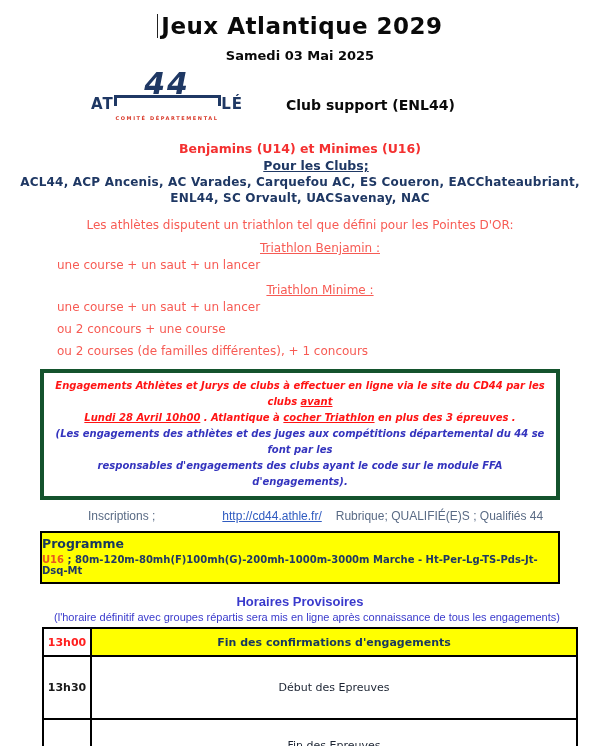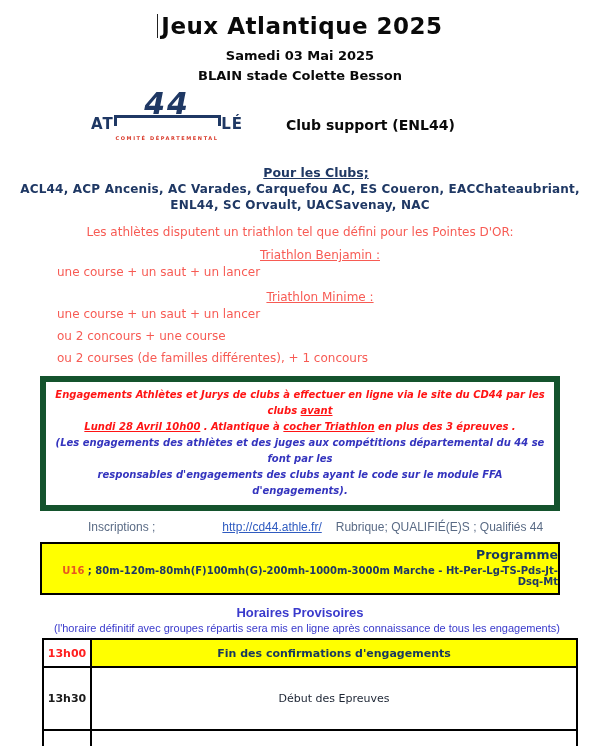--- a/index.html
+++ b/index.html
@@ -23,47 +23,47 @@
               color:#1F3864; line-height:26px; letter-spacing:2px; }
   .logo-row { display:flex; margin-top:-2px; color:#1F3864; }
   .logo-word { font-size:15px; font-weight:bold; letter-spacing:1px; color:#1F3864; }
   .logo-tick { width:3px; height:11px; background:#1F3864; }
   .logo-bar  { flex:1; height:3px; background:#1F3864; }
   .logo-caption { margin-top:2px; text-align:center; font-size:5px; font-weight:bold;
                   letter-spacing:1.6px; color:#D93A2B; }
   .club-support { position:absolute; left:239px; top:28px; font-size:14px; font-weight:bold; color:#0a0a0a; }
   
   .cat-heading { margin-top:8px; text-align:center; font-size:12.5px; font-weight:bold; color:#F43030; }
-  .clubs-label { margin-top:12px; text-align:center; font-size:12.5px; font-weight:bold;
+  .clubs-label { margin-top:2px; text-align:center; font-size:12.5px; font-weight:bold;
                  color:#1F3864;padding-left:32px; }
   .clubs-label span { text-decoration:underline; }
   .clubs-line { margin-top:2px; text-align:center; font-size:12px; font-weight:bold;
                 color:#1F3864; letter-spacing:0.2px; }
   
   .intro { margin-top:13px; text-align:center; font-size:12px; color:#F75B54; }
   .tri-title { margin-top:9px; margin-left:40px; font-size:12px; color:#F75B54;
                text-decoration:underline;text-align:center; }
   .tri-rule { margin-top:3px; margin-left:57px; font-size:12px; color:#F75B54; }
   .tri-rule.spaced { margin-top:8px; }
   
-  .engage-box { margin:11px 40px 0 40px; border:6px solid #14532d; padding:5px 6px 6px 6px;
+  .engage-box { margin:11px 40px 0 40px; border:4px solid #14532d; padding:5px 6px 6px 6px;
                 text-align:center; }
   .engage-red  { font-size:10px; font-weight:bold; font-style:italic; color:#FF1414;
                  line-height:16px; }
   .engage-blue { font-size:10px; font-weight:bold; font-style:italic; color:#3434BE;
                  line-height:16px; }
   .u { text-decoration:underline; }
   
   .inscriptions { margin-top:9px; margin-left:88px; display:flex; align-items:baseline;
                   font-family:"Liberation Sans", sans-serif; font-size:12px; color:#5A6B85; }
   .ins-link { margin-left:67px; color:#2F5BC0; text-decoration:underline; cursor:pointer; }
   .ins-suffix { margin-left:14px; }
   
   .prog-box { margin:8px 40px 0 40px; border:2px solid #000; background:#FFFF00;
-              padding:3px 0 6px 0; text-align:right; }
+              padding:3px 0 6px 0; text-align:left; }
   .prog-title { font-size:12.5px; font-weight:bold; color:#17375E; }
   .prog-line { margin-top:3px; font-size:10px; font-weight:bold; color:#1F3864; }
   .prog-cat { color:#E8581F; }
   
   .hor-title { margin-top:10px; text-align:center; font-family:"Liberation Sans", sans-serif;
                font-size:13px; font-weight:bold; color:#3A3ACC; }
   .hor-note { margin-top:2px; text-align:center; font-family:"Liberation Sans", sans-serif;
               font-size:11px; color:#3A3ACC;padding-left:14px; }
   
   .sched { margin:4px 22px 0 42px; border-collapse:collapse; width:536px; table-layout:fixed; }
@@ -76,40 +76,40 @@
   .row-1 .cell-label { background:#FFFF00; font-weight:bold; color:#17375E; }
   .row-2 td { height:63px;border-radius:8px; }
   .row-3 td { height:52px; }
 </style>
 </head>
 <body>
 
 <div class="page">
 
   <div class="title-row">
-    <span class="cursor"></span><span class="doc-title">Jeux Atlantique 2025</span>
+    <span class="cursor"></span><span class="doc-title">Jeux Atlantique 2029</span>
   </div>
   <div class="doc-date">Samedi 03 Mai 2025</div>
-  <div class="doc-venue">BLAIN stade Colette Besson</div>
 
   <div class="logo-band">
     <div class="logo">
       <div class="logo-num">44</div>
       <div class="logo-row">
         <span class="logo-word">AT</span>
         <span class="logo-tick"></span>
         <span class="logo-bar"></span>
         <span class="logo-tick"></span>
         <span class="logo-word">LÉ</span>
       </div>
       <div class="logo-caption">COMITÉ DÉPARTEMENTAL</div>
     </div>
     <div class="club-support">Club support (ENL44)</div>
   </div>
 
+  <div class="cat-heading">Benjamins (U14) et Minimes (U16)</div>
   <div class="clubs-label"><span>Pour les Clubs;</span></div>
   <div class="clubs-line">ACL44, ACP Ancenis, AC Varades, Carquefou AC, ES Coueron, EACChateaubriant,</div>
   <div class="clubs-line">ENL44, SC Orvault, UACSavenay, NAC</div>
 
   <div class="intro">Les athlètes disputent un triathlon tel que défini pour les Pointes D'OR:</div>
   <div class="tri-title">Triathlon Benjamin : </div>
   <div class="tri-rule">une course + un saut + un lancer</div>
   <div class="tri-title" style="margin-top:11px;">Triathlon Minime : </div>
   <div class="tri-rule">une course + un saut + un lancer</div>
   <div class="tri-rule spaced">ou 2 concours + une course</div>

